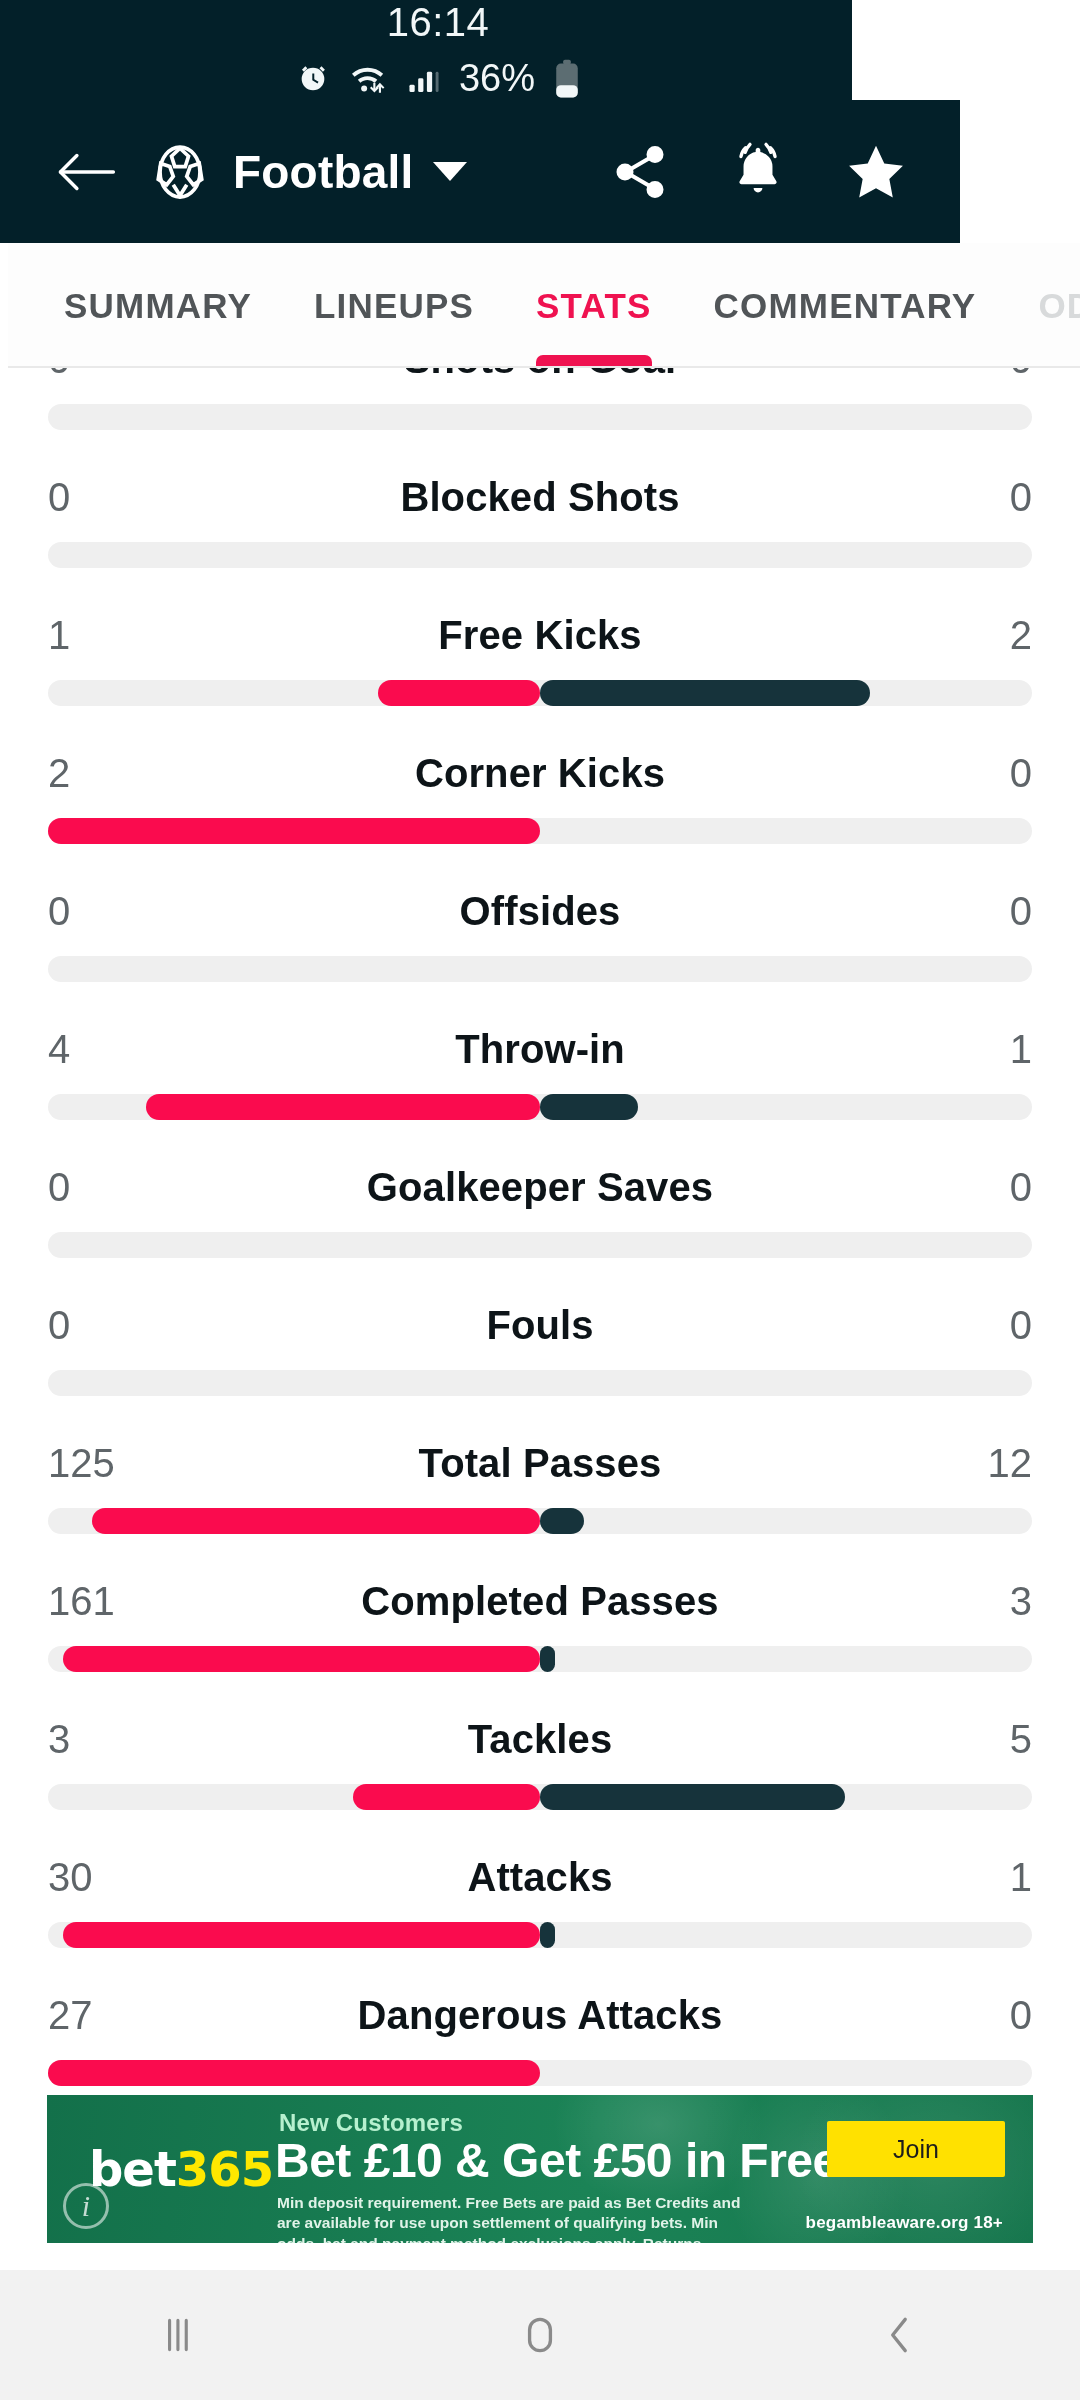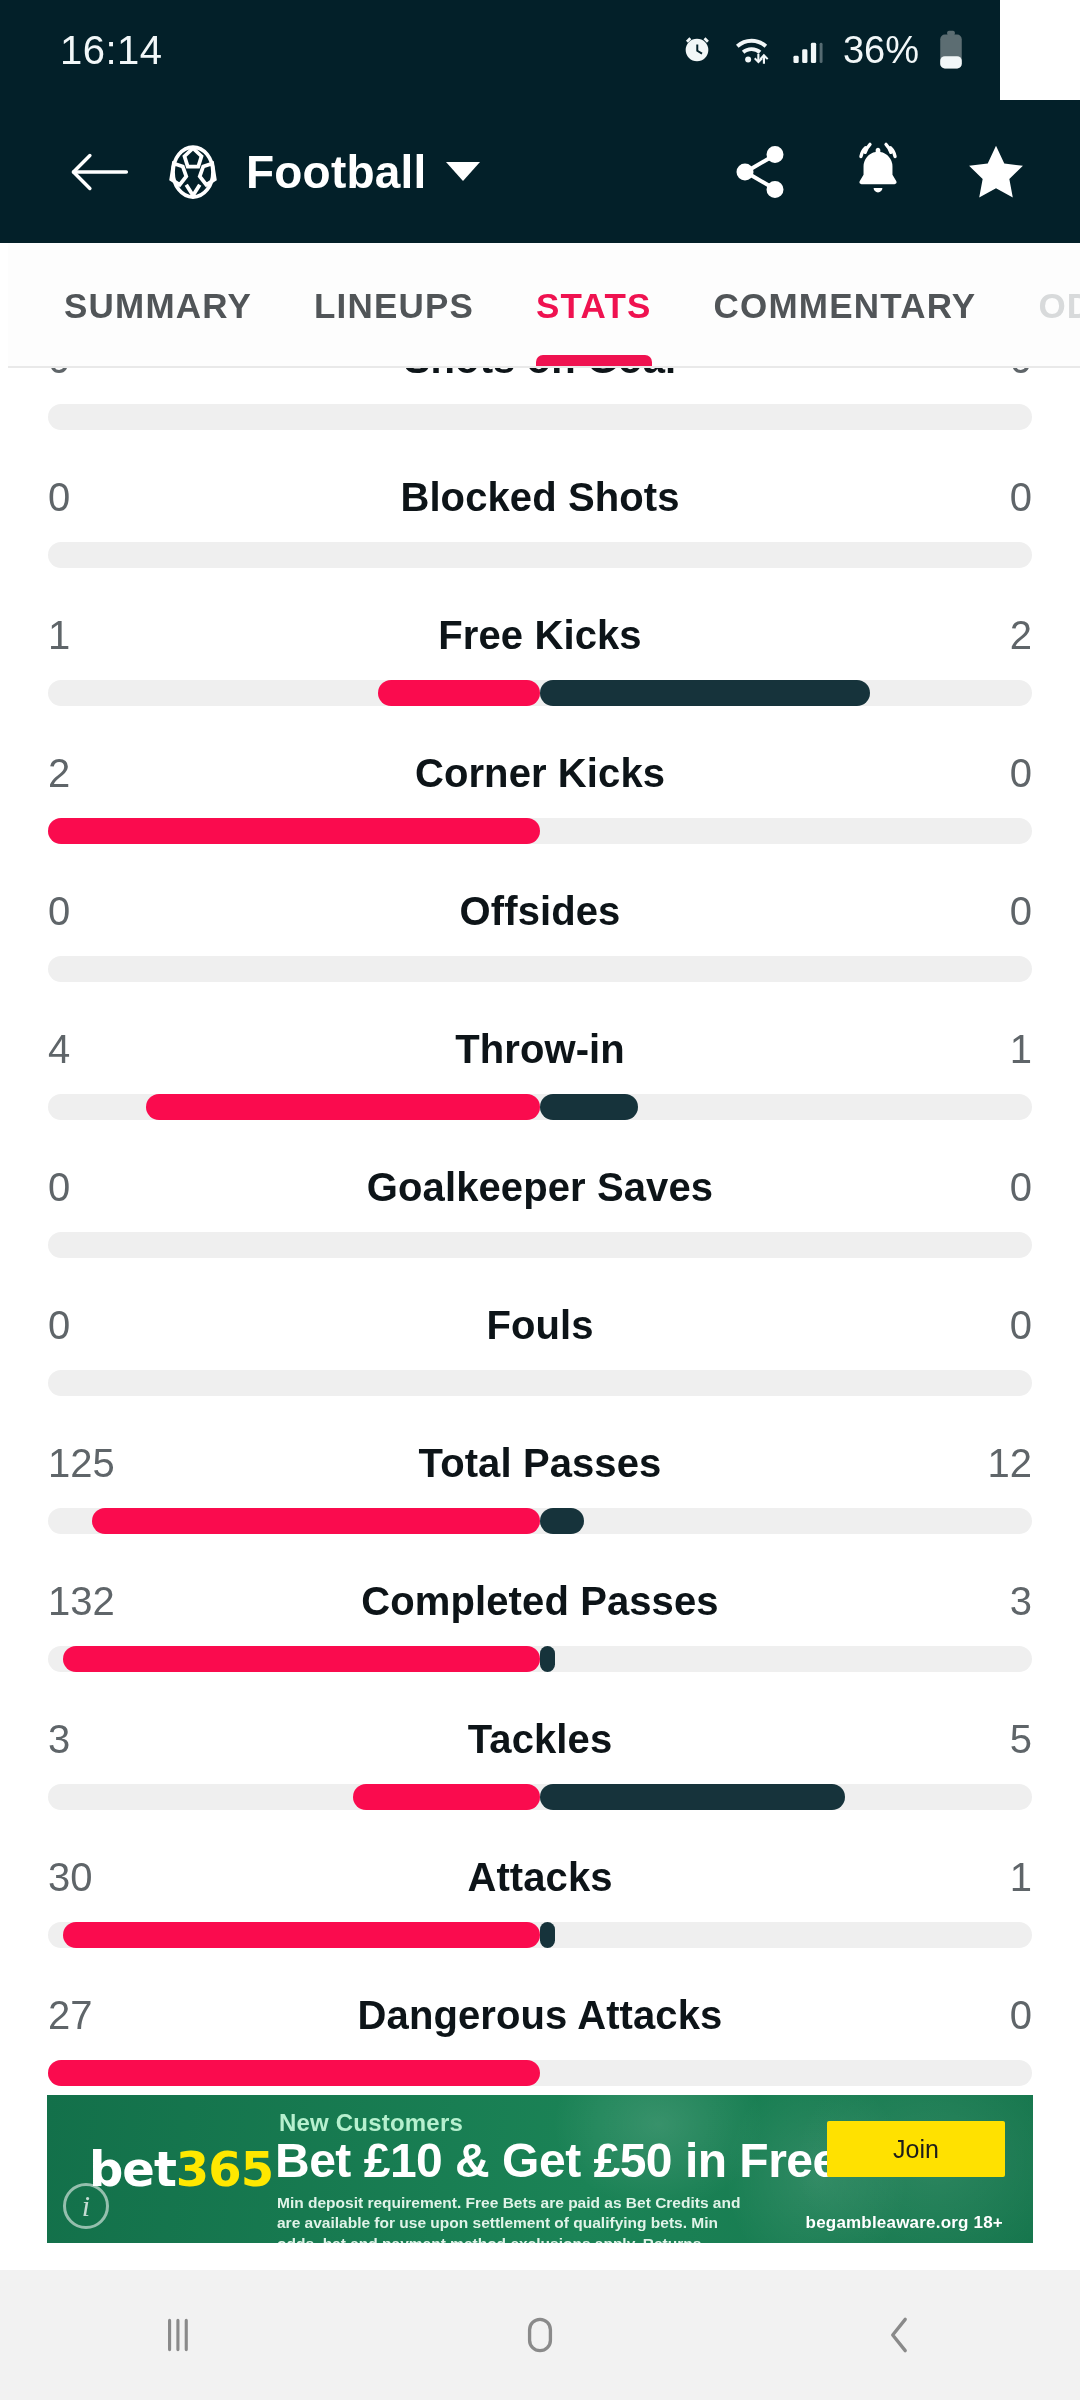--- a/index.html
+++ b/index.html
@@ -5,34 +5,35 @@
   * { margin:0; padding:0; box-sizing:border-box; }
   html, body {
     width:1080px; height:2400px;
     font-family:"Liberation Sans", sans-serif;
     background:#ffffff; overflow:hidden;
   }
   #screen { position:relative; width:1080px; height:2400px; background:#ffffff; }
 
   
   .statusbar {
-    position:absolute; top:0; left:0; width:1000px; height:100px;
+    position:absolute; top:0; left:0; width:852px; height:100px;
     background:#032029; color:#eef4f5;
     display:flex; align-items:center; justify-content:space-between;
     padding:0 36px 0 60px;
+    flex-direction:column;
   }
   .clock { font-size:40px; letter-spacing:0.5px; font-weight:400; color:#f2f7f8; }
   .sb-right { display:flex; align-items:center; gap:19px; }
   .sb-right svg { display:block; }
   .battery-pct { font-size:38px; font-weight:400; color:#f2f7f8; letter-spacing:0px; }
 
   
   .appbar {
-    position:absolute; top:100px; left:0; width:1080px; height:143px;
-    background:#032029; display:flex; align-items:center; padding:0 34px 0 60px;
+    position:absolute; top:100px; left:0; width:960px; height:143px;
+    background:#032029; display:flex; align-items:center; padding:0 34px 0 47px;
   }
   .appbar-left { display:flex; align-items:center; flex:1; gap:0; }
   .back-btn { width:78px; height:78px; display:flex; align-items:center; justify-content:center; }
   .ball-icon { margin-left:24px; width:62px; height:62px; display:flex; align-items:center; justify-content:center; }
   .app-title {
     color:#ffffff; font-size:46px; font-weight:700; margin-left:22px; letter-spacing:0.2px;
   }
   .caret { margin-left:20px; width:0;height:0;
     border-left:17px solid transparent; border-right:17px solid transparent;
     border-top:19px solid #ffffff; }
@@ -335,21 +336,21 @@
             <div class="statname">Total Passes</div>
             <div class="val right">12</div>
           </div>
           <div class="track">
             <div class="seg home" style="width: 45.5%;"></div>
             <div class="seg away" style="width: 4.5%;"></div>
           </div>
         </div>
         <div class="statrow">
           <div class="row-head">
-            <div class="val left">132</div>
+            <div class="val left">161</div>
             <div class="statname">Completed Passes</div>
             <div class="val right">3</div>
           </div>
           <div class="track">
             <div class="seg home" style="width: 48.5%;"></div>
             <div class="seg away" style="width: 1.5%;"></div>
           </div>
         </div>
         <div class="statrow">
           <div class="row-head">

